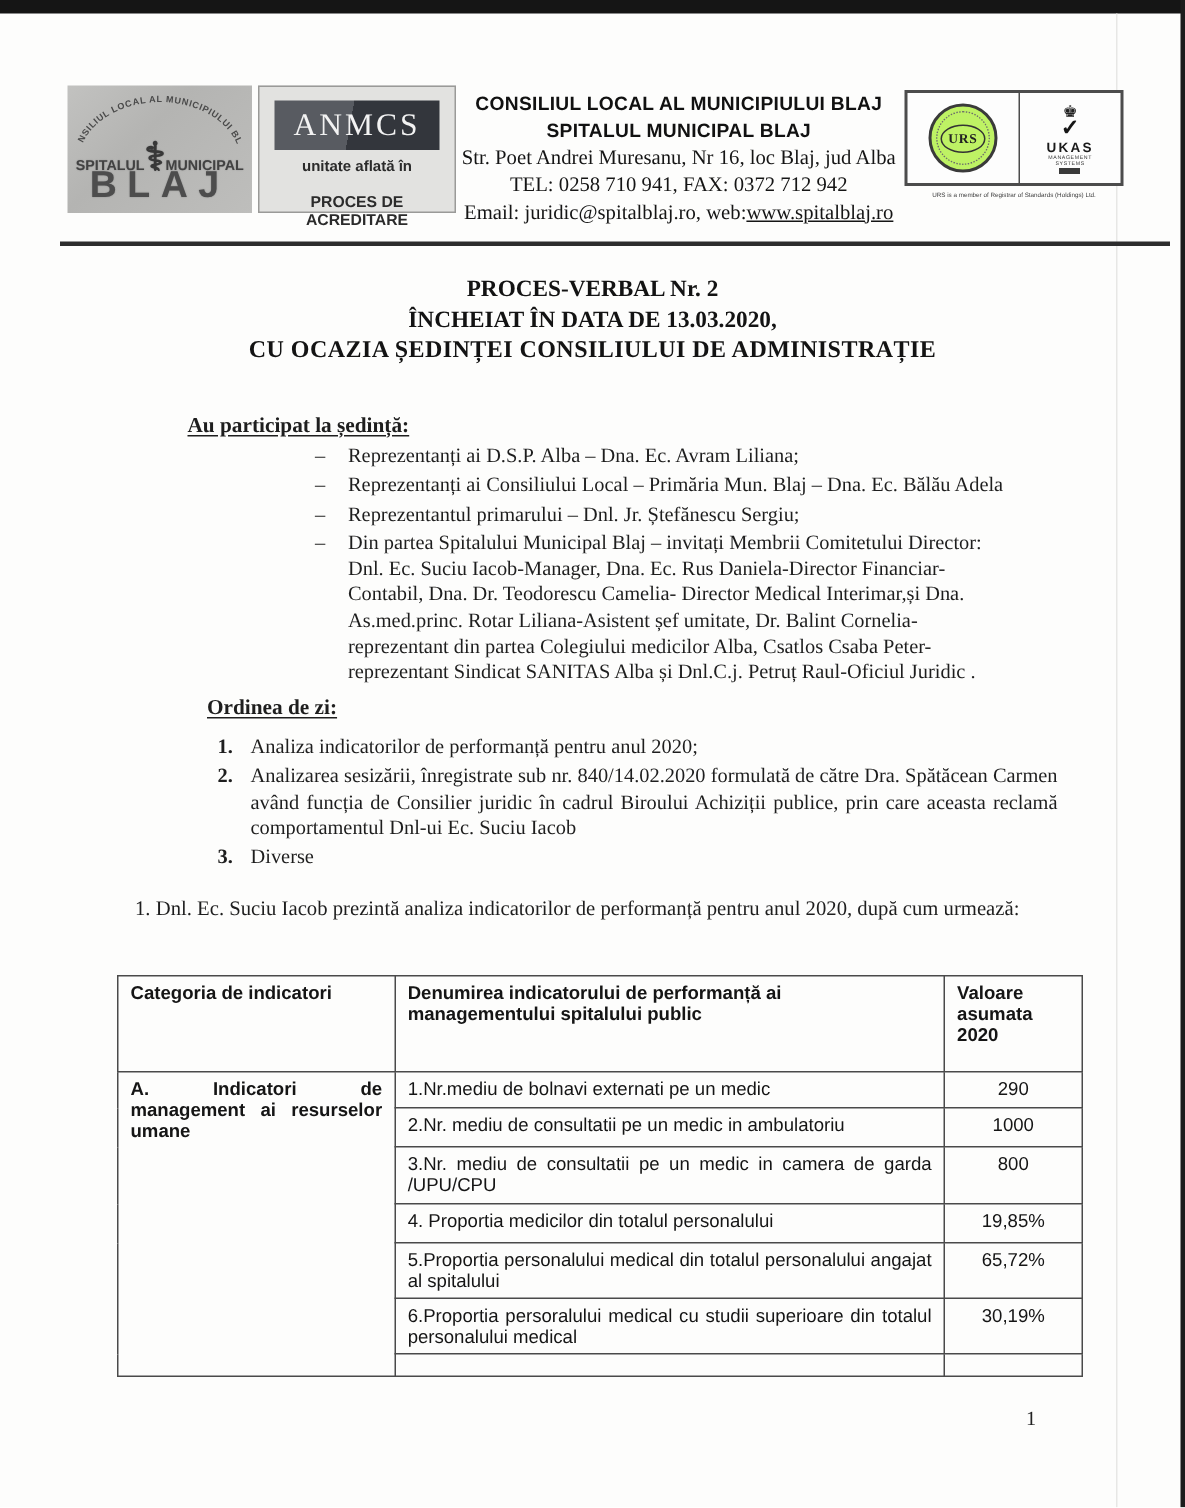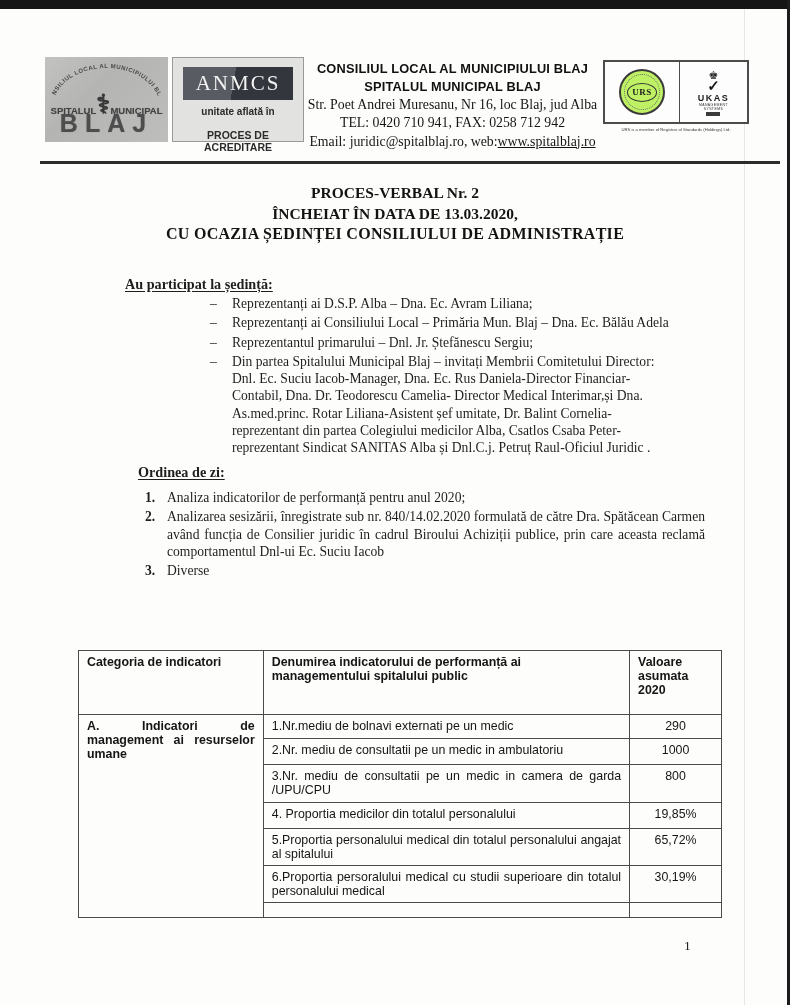--- a/index.html
+++ b/index.html
@@ -126,21 +126,21 @@
       <span>ANMCS</span>
     </div>
     <div class="anmcs-l1">unitate aflată în</div>
     <div class="anmcs-l2">PROCES DE ACREDITARE</div>
   </div>
 
   <div class="org">
     <div class="org-council">CONSILIUL LOCAL AL MUNICIPIULUI BLAJ</div>
     <div class="org-hospital">SPITALUL MUNICIPAL BLAJ</div>
     <div class="org-address">Str. Poet Andrei Muresanu, Nr 16, loc Blaj, jud Alba</div>
-    <div class="org-phones">TEL: 0420 710 941,  FAX: 0258 712 942</div>
+    <div class="org-phones">TEL: 0258 710 941,  FAX: 0372 712 942</div>
     <div class="org-mail"><span>Email: juridic@spitalblaj.ro, web:</span><span class="weblink">www.spitalblaj.ro</span></div>
   </div>
 
   <div class="cert">
     <div class="cert-cells">
       <div class="cert-urs">
         <div class="urs-outer">
             <div class="urs-inner">
               <span>URS</span>
             </div>
@@ -195,20 +195,21 @@
     <div class="item">
       <span class="num">2.</span>
       <span class="just">Analizarea sesizării, înregistrate sub nr. 840/14.02.2020 formulată de către Dra. Spătăcean Carmen având funcția de Consilier juridic în cadrul Biroului Achiziții publice, prin care aceasta reclamă comportamentul Dnl-ui Ec. Suciu Iacob</span>
     </div>
     <div class="item">
       <span class="num">3.</span>
       <span>Diverse</span>
     </div>
   </div>
 
+  <div class="intro">1. Dnl. Ec. Suciu Iacob prezintă analiza indicatorilor de performanță pentru anul 2020, după cum urmează:</div>
 
   <table class="ind">
     <colgroup>
         <col style="width:185px">
         <col style="width:367px">
         <col style="width:92px">
       </colgroup>
     <thead>
       <tr>
         <th class="h1">Categoria de indicatori</th>

